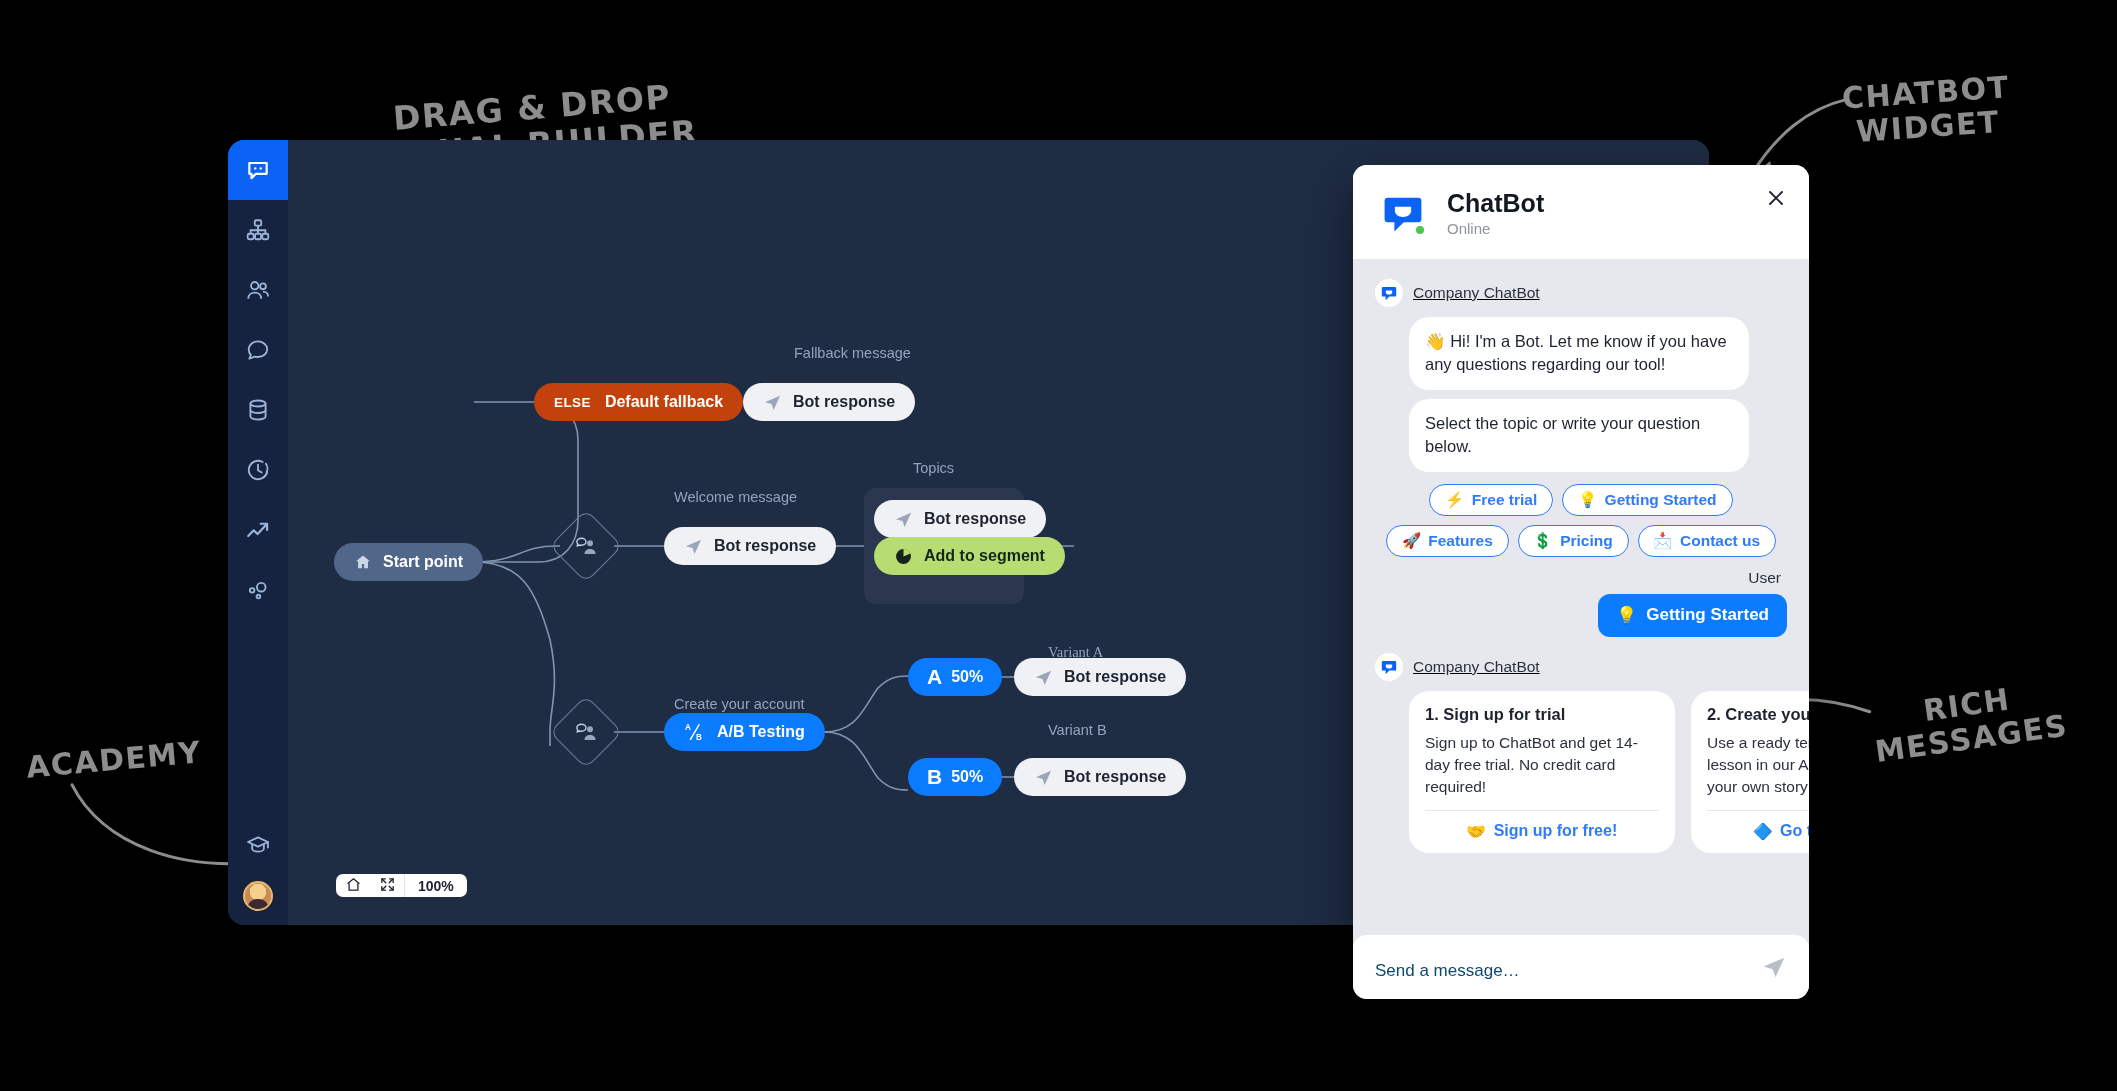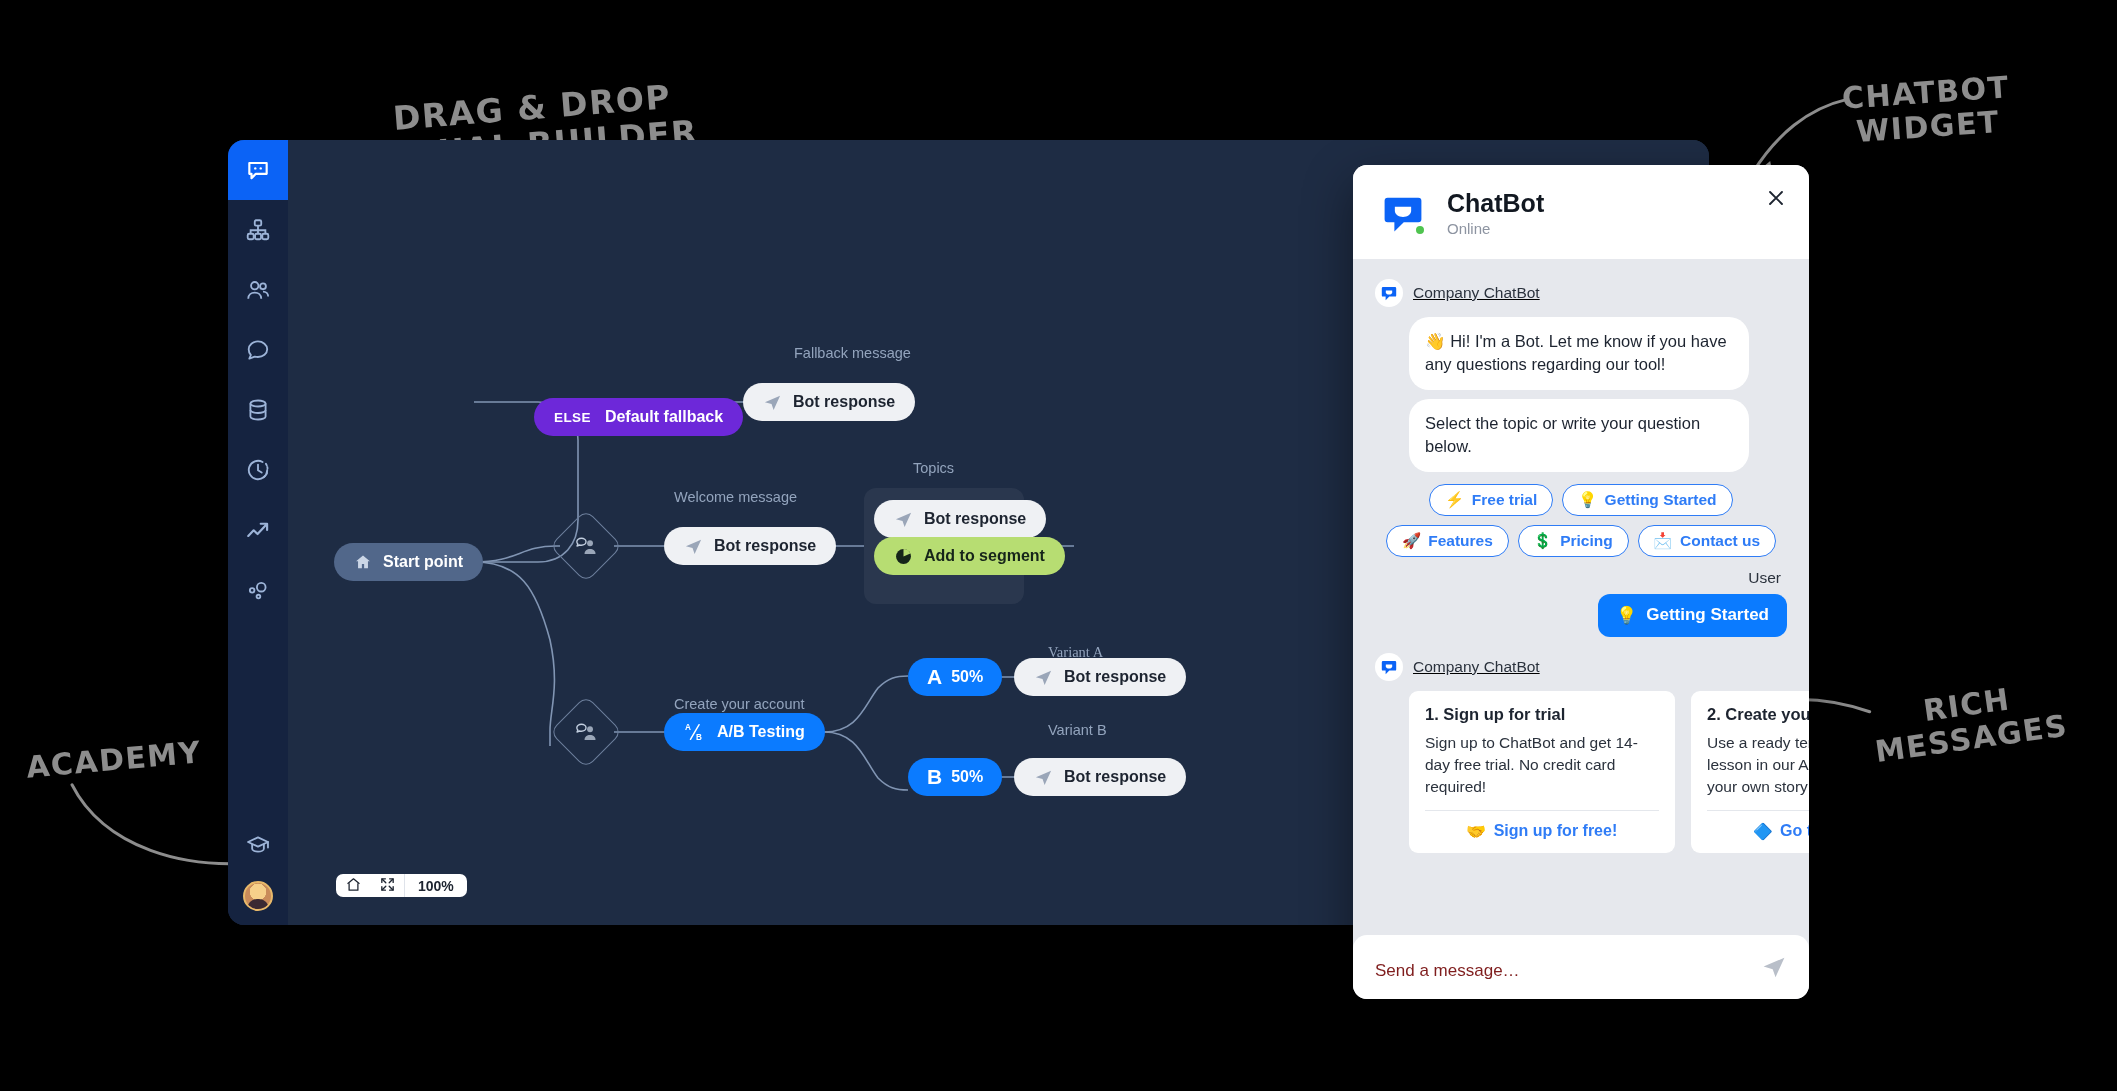--- a/index.html
+++ b/index.html
@@ -76,21 +76,21 @@
     display: flex; align-items: center; gap: 11px;
     height: 38px; padding: 0 20px;
     border-radius: 19px;
     font-size: 16px; font-weight: 700;
     white-space: nowrap;
   }
   .node .ic { display: flex; align-items: center; }
   .node .ic svg { display: block; }
   .node-start   { background: #51678a; color: #ffffff; }
   .node-white   { background: #eff1f4; color: #1d2430; }
-  .node-else    { background: #6d28d9; color: #ffffff; gap: 14px; margin-top: 15px; }
+  .node-else    { background: #c2410c; color: #ffffff; gap: 14px; }
   .node-else .kw{ font-size: 13.5px; font-weight: 800; letter-spacing: .4px; }
   .node-green   { background: #b7dd72; color: #16251a; }
   .node-blue    { background: #0b7bff; color: #ffffff; }
   .node-variant { background: #0b7bff; color: #ffffff; gap: 9px; padding: 0 19px; }
   .node-variant .big { font-size: 21px; font-weight: 700; }
   .node-variant .pct { font-size: 16px; font-weight: 600; }
 
   .nlabel {
     position: absolute;
     font-size: 14.5px; color: #93a4bd; font-weight: 400; white-space: nowrap;
@@ -166,36 +166,36 @@
   }
   .user-row { display: flex; flex-direction: column; align-items: flex-end; margin-top: 12px; }
   .user-lbl { font-size: 15.5px; color: #2b323d; margin-bottom: 7px; margin-right: 6px; }
   .user-bub {
     background: #0b7bff; color: #fff; border-radius: 12px;
     font-size: 17px; font-weight: 600; padding: 11px 18px;
     display: inline-flex; align-items: center; gap: 9px;
   }
   .cards { display: flex; gap: 16px; margin: 8px 0 0 34px; }
   .card {
-    background: #fff; border-radius: 9px; width: 266px; flex: 0 0 266px;
+    background: #fff; border-radius: 20px; width: 266px; flex: 0 0 266px;
     padding: 14px 16px 0 16px;
   }
   .card h4 { font-size: 16.5px; font-weight: 700; color: #1d2430; margin-bottom: 8px; }
   .card p  { font-size: 15.5px; line-height: 1.42; color: #2b323d; padding-bottom: 12px; }
   .card .cta {
     border-top: 1px solid #e4e7ec; padding: 11px 0 12px 0;
     text-align: center; color: #2f7cf6; font-size: 16px; font-weight: 700;
     display: flex; align-items: center; justify-content: center; gap: 7px;
   }
   #w-foot {
     background: #ffffff; flex: 0 0 auto;
     padding: 18px 22px; display: flex; align-items: center; gap: 10px;
     border-radius: 14px 14px 0 0;
   }
-  #w-input { flex: 1; font-size: 17px; color: #7f1d1d; margin-top: 8px; }
+  #w-input { flex: 1; font-size: 17px; color: #0c4a6e; margin-top: 8px; }
   #w-send  { color: #b9bfc9; display: flex; }
 </style>
 </head>
 <body>
 
 <div id="stage">
 
   <div class="anno anno-drag">
     <div>DRAG &amp; DROP</div>
     <div>VISUAL BUILDER</div>

